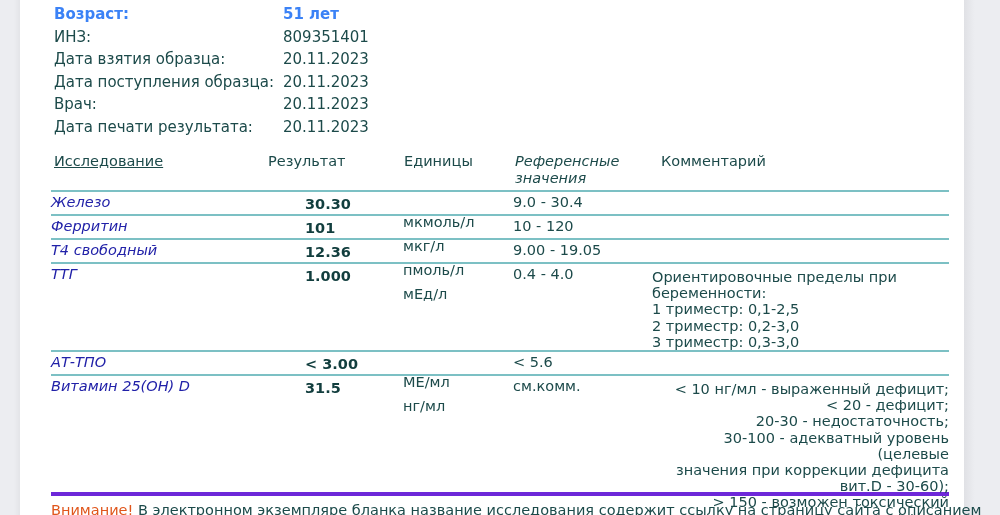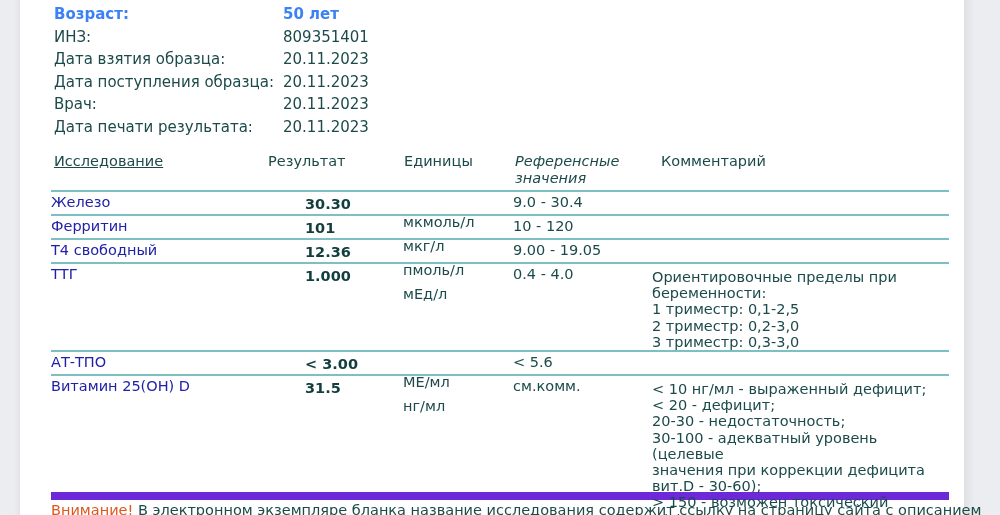--- a/index.html
+++ b/index.html
@@ -64,32 +64,32 @@
       left: 51px;
       top: 190px;
       width: 898px;
     }
     .row {
       position: relative;
       border-top: 2px solid #7cc0c4;
       font-size: 14.5px;
     }
     .row .cell { position: absolute; top: 2px; line-height: 17px; white-space: nowrap; }
-    .row .name { left: 0; color: #2121a8; }
+    .row .name { left: 0; color: #2121a8; font-style: italic; }
     .row .res { left: 217px; font-weight: bold; color: #123e3e; top: 4px; margin-left: 37px; }
     .row .unit { left: 352px; color: #1c4a4a; margin-top: 20px; }
     .row .ref { left: 462px; color: #1c4a4a; }
     .row .comment {
       left: 601px;
       color: #1c4a4a;
       line-height: 16.2px;
       white-space: pre-line;
       top: 5px;
     }
-    .row.last-bottom { border-bottom: 8px solid #6d28d9; }
+    .row.last-bottom { border-bottom: 4px solid #6d28d9; text-align: right; }
 
     .notice {
       position: absolute;
       left: 31px;
       top: 502px;
       font-size: 14.5px;
       white-space: nowrap;
       color: #1c4a4a;
       line-height: 17px;
     }
@@ -99,21 +99,21 @@
 <body>
 
 <div class="left-shadow"></div>
 <div class="right-shadow"></div>
 
 <div class="page">
 
   <div class="info">
     <div class="info-row bold">
       <span class="lbl">Возраст:</span>
-      <span class="val">50 лет</span>
+      <span class="val">51 лет</span>
     </div>
     <div class="info-row">
       <span class="lbl">ИНЗ:</span>
       <span class="val">809351401</span>
     </div>
     <div class="info-row">
       <span class="lbl">Дата взятия образца:</span>
       <span class="val">20.11.2023</span>
     </div>
     <div class="info-row">

